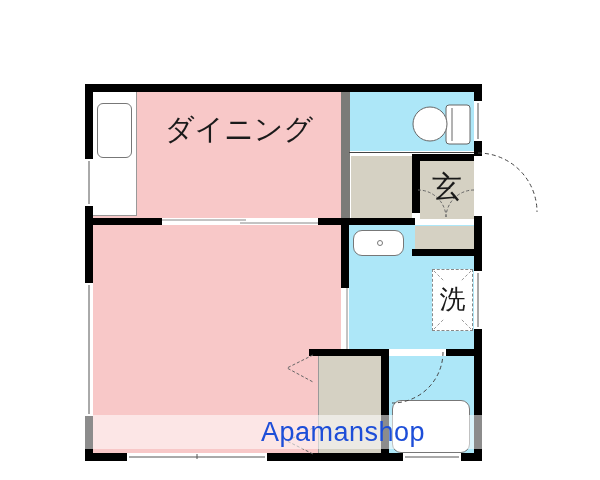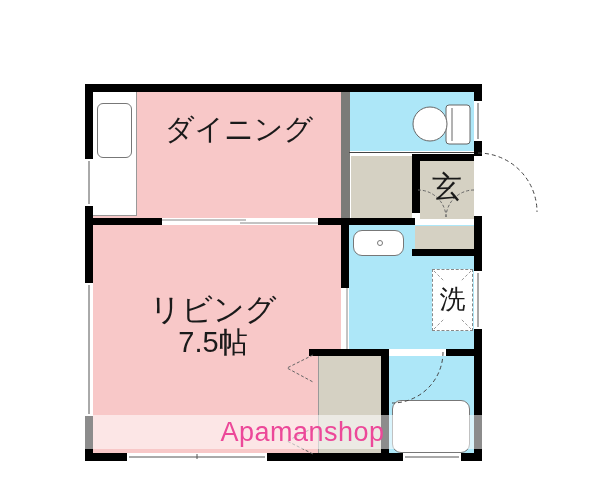--- a/index.html
+++ b/index.html
@@ -29,21 +29,21 @@
   .living-l2{font-size:29px;}
   .kanji-genkan{font-size:30px;}
   .kanji-laundry{font-size:26px;}
   svg{position:absolute;left:0;top:0;}
   .wm-band{
     position:absolute;left:0;top:399px;width:600px;height:34px;
     background:rgba(255,255,255,0.55);
   }
   .wm-text{
     position:absolute;left:180px;top:400px;width:245px;height:44px;
-    color:#ec4899;font-size:27px;text-align:center;line-height:32px;
+    color:#1d4ed8;font-size:27px;text-align:right;line-height:32px;
     letter-spacing:0.5px;
   }
 </style>
 </head>
 <body>
 
 <div class="abs" style="left:0;top:16px;width:600px;height:480px;padding-left:16px;">
 
   <div class="abs room-pink" style="left:93px;top:76px;width:248px;height:126px;"></div>
   <div class="abs room-pink" style="left:93px;top:209px;width:248px;height:228px;"></div>
@@ -139,23 +139,19 @@
       <line x1="434" y1="255" x2="444" y2="265"></line>
       <line x1="471" y1="255" x2="461" y2="265"></line>
       <line x1="434" y1="313" x2="444" y2="303"></line>
       <line x1="471" y1="313" x2="461" y2="303"></line>
     </g>
   </svg>
 
   <div class="label" style="left:137px;top:98px;width:204px;">
     <div class="dining-l1">ダイニング</div>
   </div>
-  <div class="label" style="left:93px;top:278px;width:240px;">
-    <div class="living-l1">リビング</div>
-    <div class="living-l2">7.5帖</div>
-  </div>
   <div class="label kanji-genkan" style="left:420px;top:155px;width:54px;">玄</div>
   <div class="label kanji-laundry" style="left:432px;top:270px;width:41px;">洗</div>
 
   <div class="wm-band"></div>
   <div class="wm-text">Apamanshop</div>
 
 </div>
 
 </body></html>

